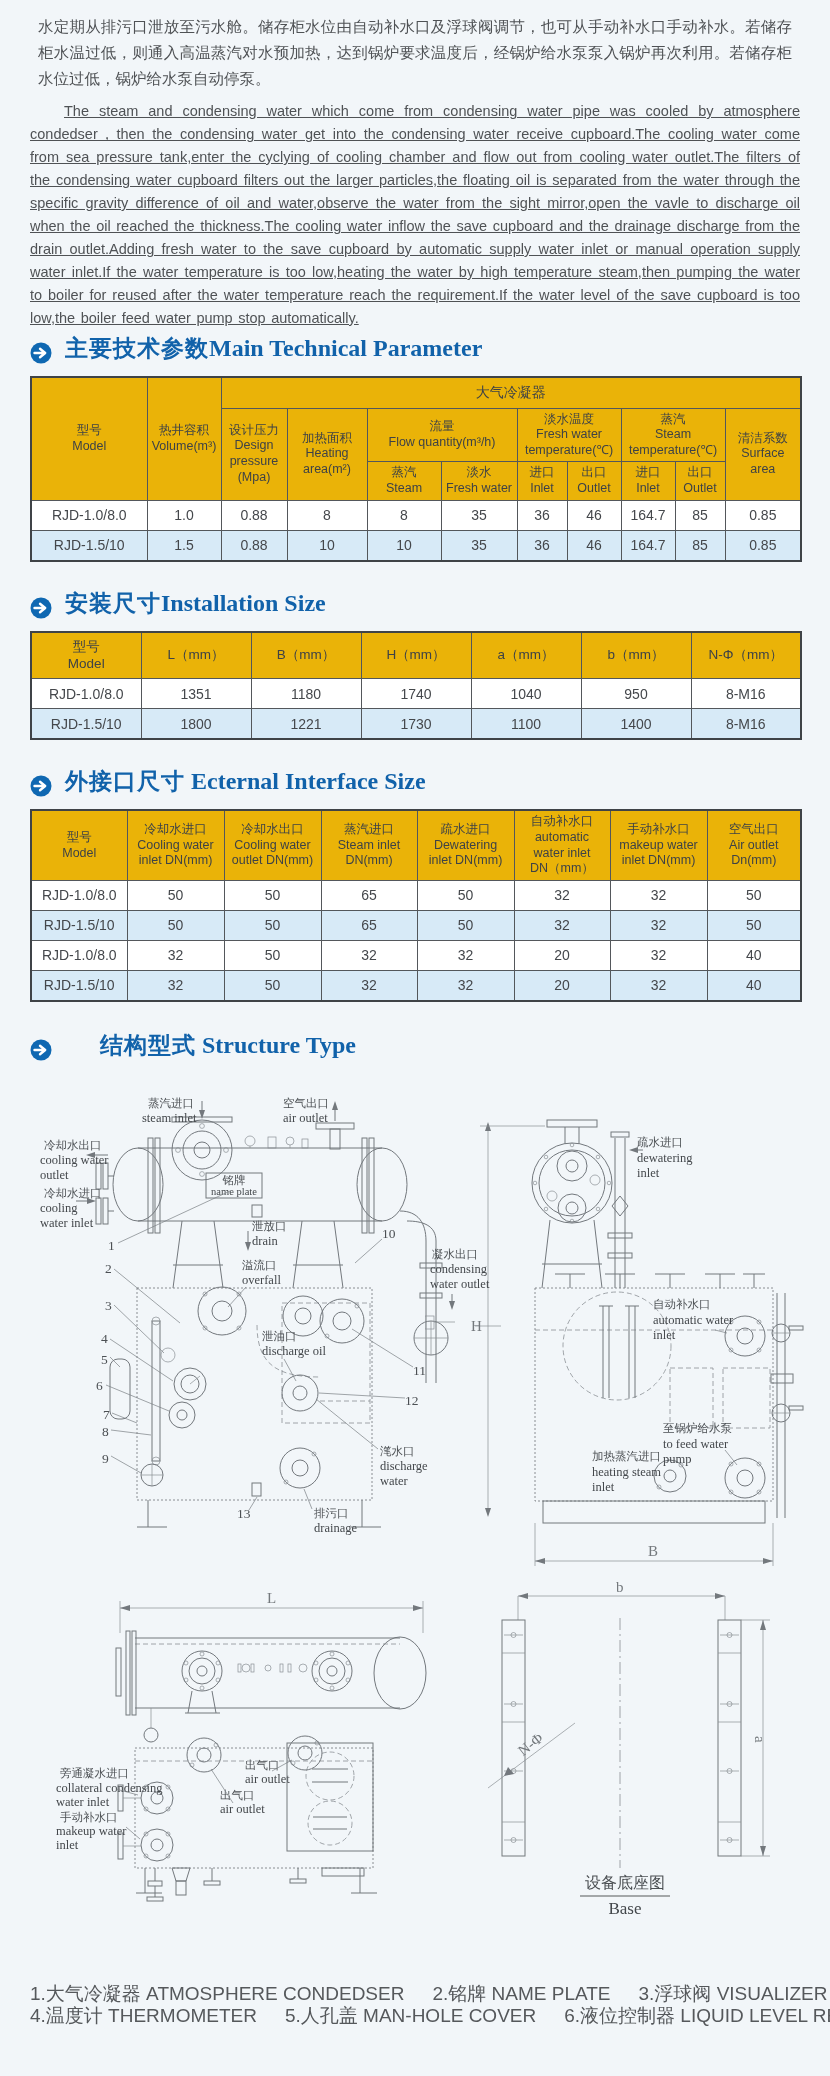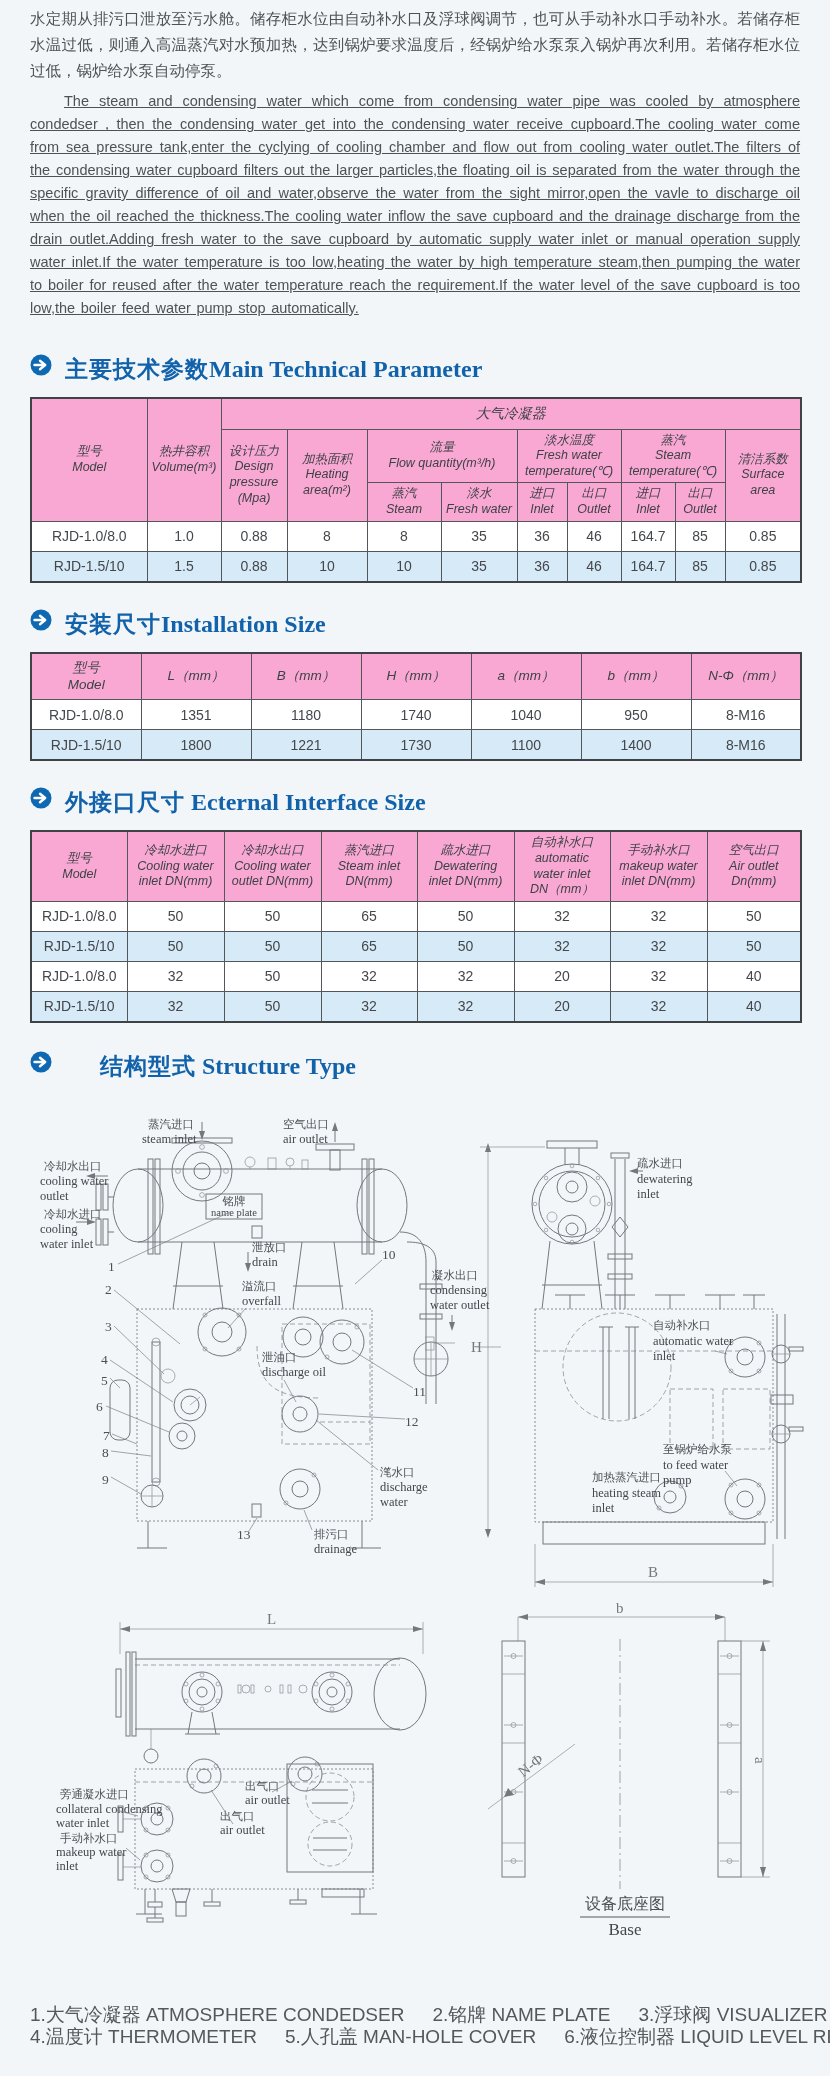--- a/index.html
+++ b/index.html
@@ -6,34 +6,34 @@
   body{
     width:830px;height:2076px;
     background:#f2f6f9;
     font-family:"Liberation Sans",sans-serif;
     color:#4f5255;
     overflow:hidden;
   }
   .page{width:770px;margin:0 auto;padding-top:6px;}
 
   
-  .p-zh{font-size:15.5px;line-height:26px;text-align:justify;margin:0;}
+  .p-zh{font-size:15.5px;line-height:26px;text-align:justify;margin:8px;}
   .p-en{font-size:14.5px;line-height:23px;text-align:justify;text-indent:34px;margin:6px 0 0 0;word-spacing:1.5px;text-decoration:underline;}
 
   
-  .section-title{display:flex;align-items:flex-start;gap:13px;margin:34px 0 12px 0;}
+  .section-title{display:flex;align-items:flex-end;gap:13px;margin:3px 0 12px 0;}
   .st-icon{flex:0 0 auto;width:22px;height:22px;}
   .st-zh{font-size:23px;font-weight:bold;color:#1162aa;letter-spacing:1px;}
   .st-en{font-size:24px;font-weight:bold;color:#1162aa;font-family:"Liberation Serif",serif;}
   .st-text{white-space:pre;}
 
   
   table{border-collapse:collapse;width:770px;table-layout:fixed;border:2px solid #3f4347;}
   th,td{border:1px solid #53575b;text-align:center;vertical-align:middle;}
-  thead th{background:#f9a8d4;font-weight:normal;font-size:12.5px;line-height:1.25;white-space:pre-line;padding:3px 2px;color:#3e4246;font-style:italic;}
+  thead th{background:#eab308;font-weight:normal;font-size:12.5px;line-height:1.25;white-space:pre-line;padding:3px 2px;color:#3e4246;}
   .th-lg th{font-size:13.5px;padding:6px 2px;}
   tbody td{font-size:14px;height:29px;padding:0 2px;background:#ffffff;color:#44474b;}
   tbody tr:nth-child(even) td{background:#d7eaf7;}
 
   
   .diagrams{position:relative;height:900px;margin-top:6px;}
   .diagrams svg{position:absolute;}
   .draw{stroke:#73787d;fill:none;stroke-width:1;}
   .drawt{stroke:#8a8f94;fill:none;stroke-width:0.7;}
   .dot{stroke:#7d8287;fill:none;stroke-width:0.9;stroke-dasharray:2 2;}

